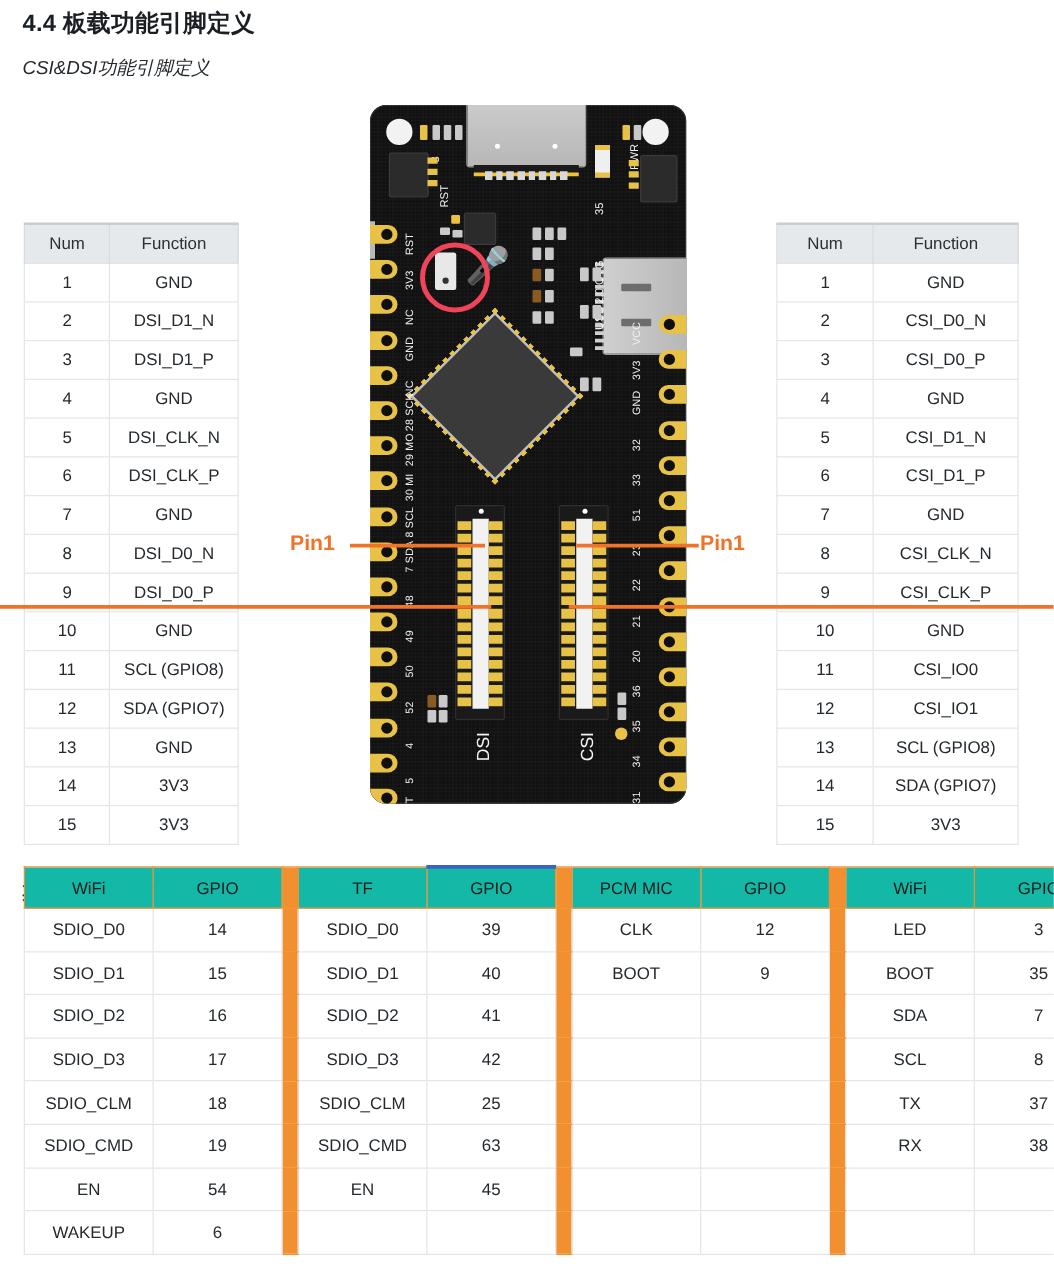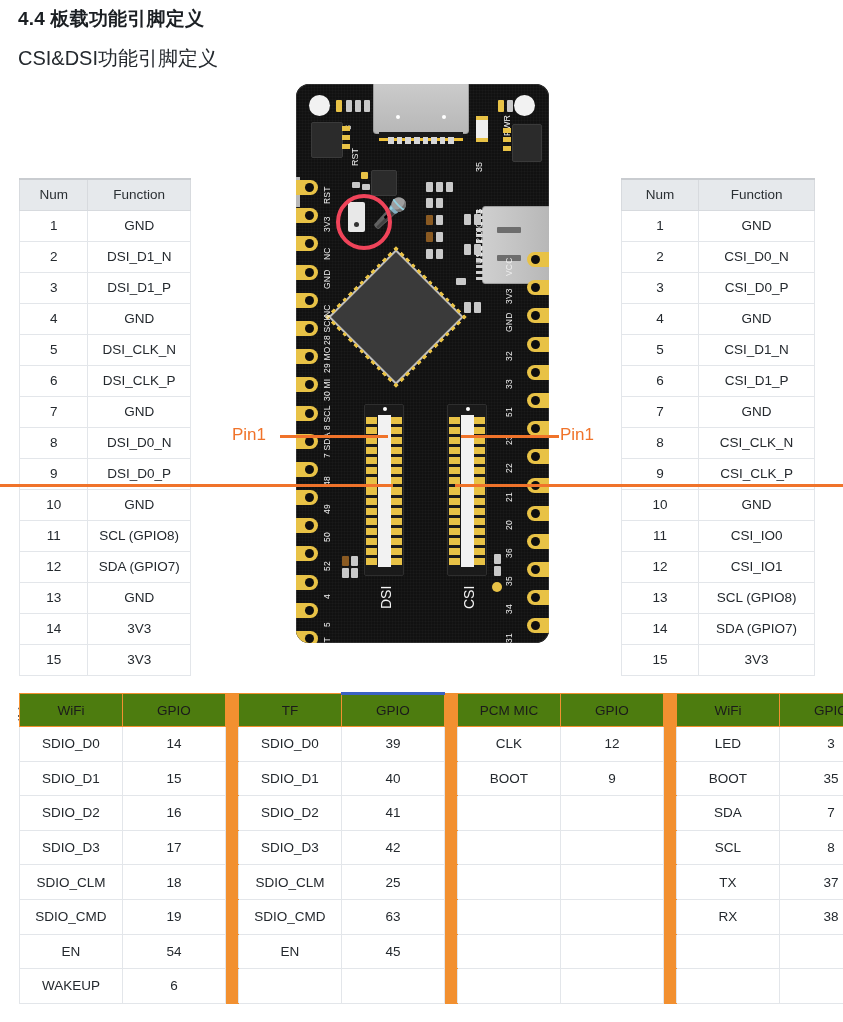--- a/index.html
+++ b/index.html
@@ -20,22 +20,23 @@
     position: absolute;
     left: 18px; top: 6px;
     font-size: 19px;
     font-weight: bold;
     letter-spacing: 0.2px;
     color: #1b1f23;
   }
   .sub-title {
     position: absolute;
     left: 18px; top: 45px;
-    font-size: 20px;
+    font-size: 15px;
     color: #24292e;
+    font-style: italic;
   }
   .sub-title2 {
     position: absolute;
     left: 18px; top: 704px;
     font-size: 14.5px;
     font-weight: bold;
     color: #1b1f23;
   }
 
   
@@ -231,21 +232,21 @@
     position:absolute; color:#f2f2f2; font-size:9px; white-space:nowrap;
   }
   .silk.rot{ transform:rotate(-90deg); transform-origin:left top; }
   .gold-via{position:absolute;width:10px;height:10px;border-radius:50%;background:#e8c246;}
 
   
   .callout-line{
     position:absolute; height:3px; background:#f0732a;
   }
   .callout-text{
-    position:absolute; color:#f0732a; font-size:17px; font-weight:normal;
+    position:absolute; color:#f0732a; font-size:17px; font-weight:bold;
   }
 
   
   .other-table{
     position:absolute;
     left:19px; top:692px;
     width:806px;
     border-collapse: collapse;
     font-size: 13.5px;
     color:#24292e;
@@ -254,21 +255,21 @@
   .other-table th, .other-table td{
     border:1px solid #e3e6ea;
     text-align:center;
     height:34.6px;
     padding:0 2px;
     font-weight:normal;
     white-space:nowrap;
     background:#fff;
   }
   .other-table th{
-    background:#4d7c0f;
+    background:#14b8a6;
     border-color:#F29030;
     color:#1b1b1b;
     font-size:13.5px;
     height:33px;
   }
   .other-table th.sel { border-top:3px solid #3b62c4; }
   .other-table col.w-name{ width:103px; }
   .other-table col.w-gpio{ width:103px; }
   .other-table col.w-sep { width:13px; }
   .other-table td.sep, .other-table th.sep{

